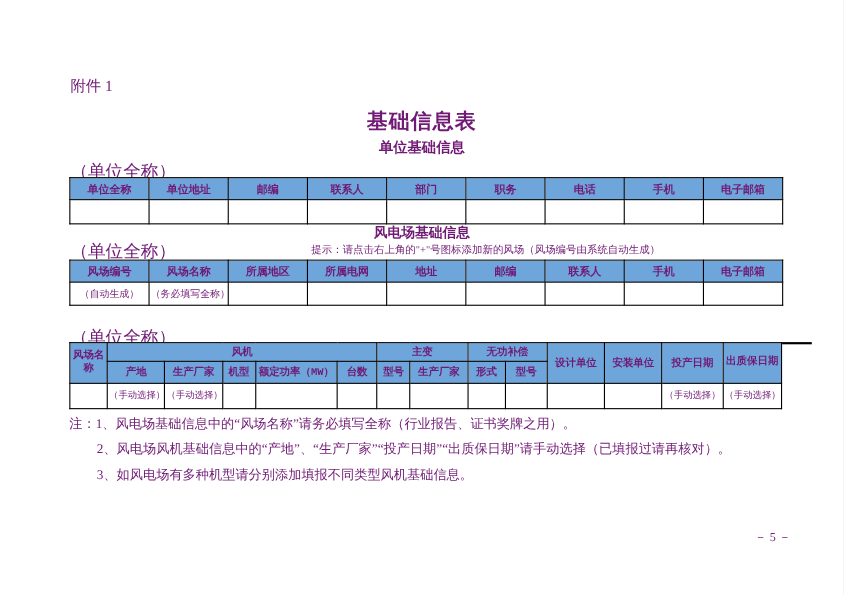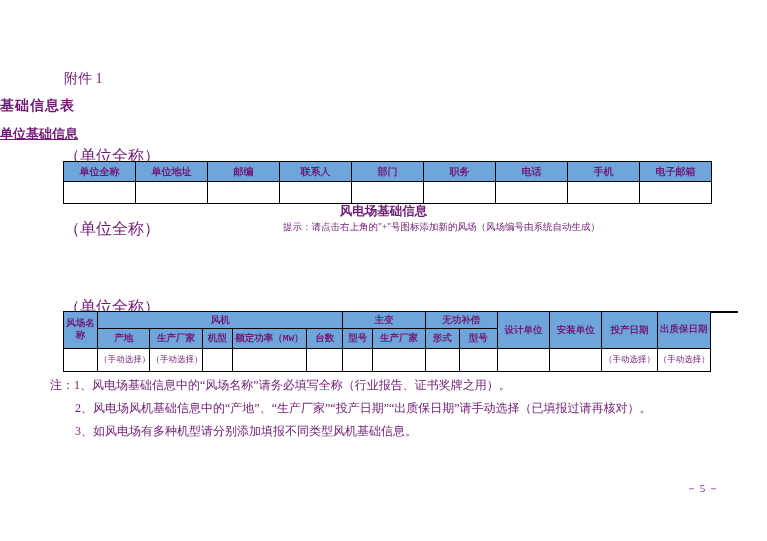--- a/index.html
+++ b/index.html
@@ -6,43 +6,43 @@
   .page{
     position:relative;
     width:767px;height:541px;
     background:#ffffff;
     font-family:"Liberation Serif","DejaVu Serif",serif;
     color:#701a75;
     overflow:hidden;
     margin:0 auto;
   }
   .attachment{position:absolute;top:70px;left:64px;font-size:14px;}
-  .main-title{position:absolute;top:97px;left:0;width:100%;text-align:left;font-size:14px;font-weight:bold;letter-spacing:1px;}
-  .sub-title{position:absolute;top:125px;left:0;width:100%;text-align:left;font-size:13px;font-weight:bold;text-decoration:underline;}
+  .main-title{position:absolute;top:97px;left:0;width:100%;text-align:center;font-size:19px;font-weight:bold;letter-spacing:1px;}
+  .sub-title{position:absolute;top:125px;left:0;width:100%;text-align:center;font-size:13px;font-weight:bold;}
   .section-title{position:absolute;left:0;width:100%;text-align:center;font-size:12.5px;font-weight:bold;}
   .unit-label{position:absolute;left:64px;font-size:16px;}
   .hint{position:absolute;left:283px;top:221px;font-size:9.5px;}
   table{border-collapse:collapse;table-layout:fixed;position:absolute;left:63px;background:#fff;}
   table, th, td{border:1px solid #000;}
   table{border-width:1.5px;}
   th{background:#6EA6DB;font-weight:bold;font-size:10px;padding:0 1px;overflow:hidden;}
   td{font-size:9px;text-align:center;padding:0 1px;overflow:hidden;white-space:nowrap;}
   .t1{top:161px;width:649px;}
   .t2{top:236px;width:649px;}
   .t3{top:311px;width:648px;}
   .t1 th,.t2 th{height:19px;white-space:nowrap;}
   .t1 td{height:21px;}
   .t2 td{height:20px;}
   .t3 th{font-size:9.5px;}
   .t3 .grp th{height:16px;white-space:nowrap;}
   .t3 .sub th{height:19px;white-space:nowrap;font-family:Liberation Mono, monospace;}
   .t3 th.wrap{white-space:normal;line-height:1.25;}
   .t3 td{height:22px;font-size:8.5px;}
   .stray-line{position:absolute;top:311px;left:711px;width:27px;height:2px;background:#000;}
-  .notes{position:absolute;top:374px;left:50px;width:655px;font-size:12px;line-height:23px;}
+  .notes{position:absolute;top:374px;left:63px;width:655px;font-size:12px;line-height:23px;}
   .notes p{margin:0;width:600px;}
   .notes p.indent{margin-left:25px;}
   .page-num{position:absolute;top:481px;left:686px;font-size:11px;}
 </style>
 </head>
 <body>
 
 <div class="page">
 
   <div class="attachment">附件 1</div>
@@ -99,20 +99,42 @@
         <col>
         <col>
         <col>
         <col>
         <col>
         <col>
         <col>
         <col>
       </colgroup>
     <tbody>
+        <tr>
+      <th>风场编号</th>
+      <th>风场名称</th>
+      <th>所属地区</th>
+      <th>所属电网</th>
+      <th>地址</th>
+      <th>邮编</th>
+      <th>联系人</th>
+      <th>手机</th>
+      <th>电子邮箱</th>
+    </tr>
+    <tr>
+      <td>（自动生成）</td>
+      <td>（务必填写全称）</td>
+      <td></td>
+      <td></td>
+      <td></td>
+      <td></td>
+      <td></td>
+      <td></td>
+      <td></td>
+    </tr>
   </tbody>
     </table>
 
   <div class="unit-label" style="top:297px;">（单位全称）</div>
 
   <table class="t3">
     <colgroup>
       <col style="width:34px">
         <col style="width:52px">
         <col style="width:52px">

